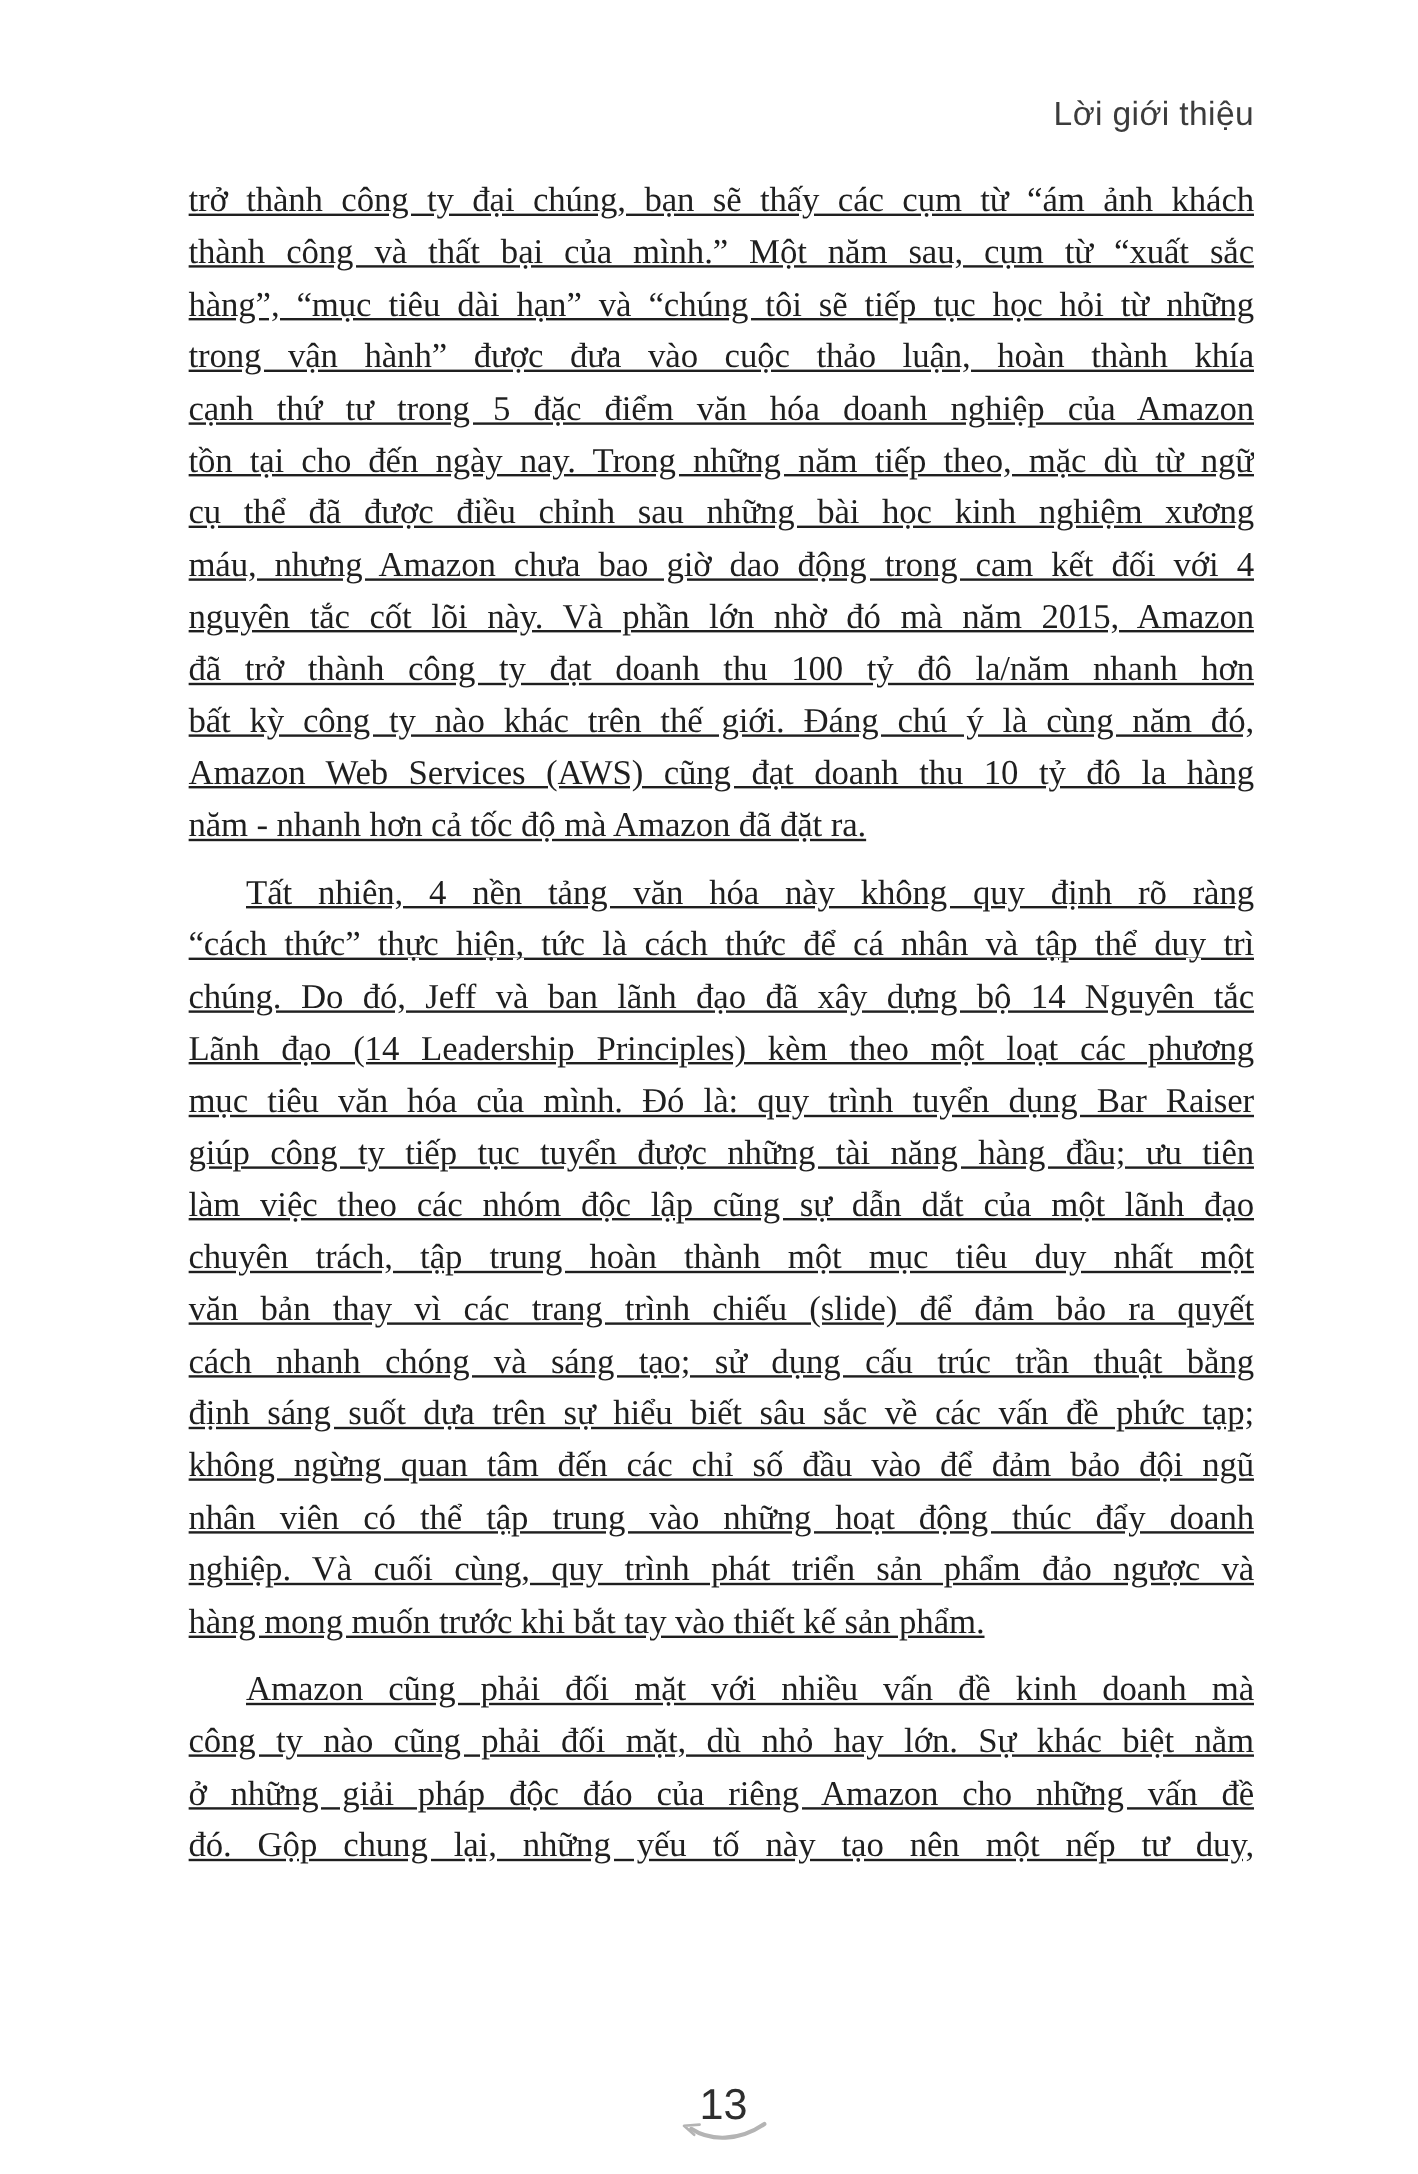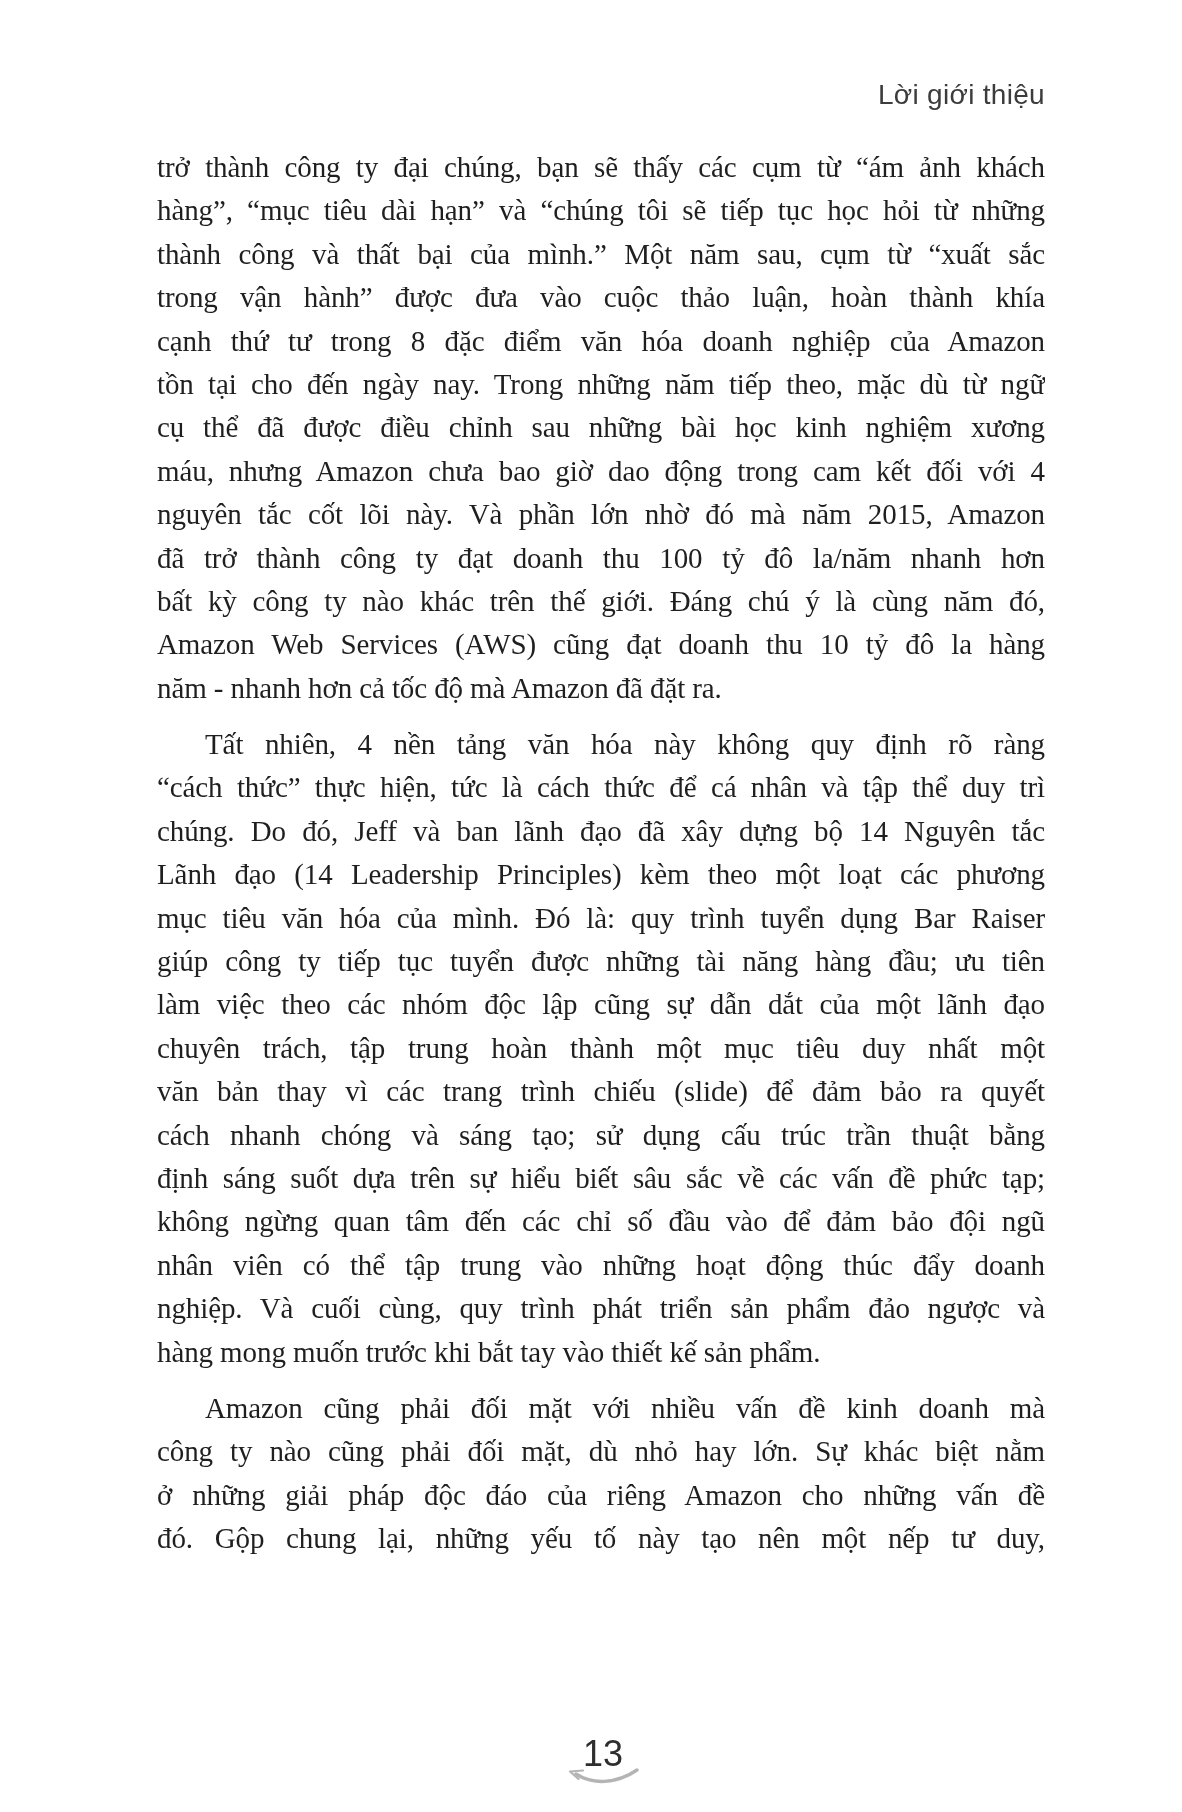--- a/index.html
+++ b/index.html
@@ -31,20 +31,21 @@
     color: var(--body-color, #1f1f1f);
     letter-spacing: -0.1px;
   }
   .para { margin: 0 0 13px 0; }
   .para:last-child { margin-bottom: 0; }
   .line {
     height: 43.4px;
     overflow: hidden;
     text-align: justify;
     text-align-last: justify;
+    text-decoration: underline;
   }
   .line.last-left { text-align-last: left; }
   .para.indent .line:first-child { text-indent: 48px; margin-top: 13px; }
   .page-footer {
     position: absolute;
     left: 561px; top: 1736px; width: 84px;
     text-align: center;
   }
   .page-number {
     font-family: "Liberation Sans", "DejaVu Sans", sans-serif;
@@ -56,24 +57,24 @@
 </head>
 <body>
 
 <div class="page">
 
   <div class="running-header">Lời giới thiệu</div>
 
   <div class="body-text">
       <div class="para">
         <div class="line">trở thành công ty đại chúng, bạn sẽ thấy các cụm từ “ám ảnh khách</div>
+        <div class="line">thành công và thất bại của mình.” Một năm sau, cụm từ “xuất sắc</div>
         <div class="line">hàng”, “mục tiêu dài hạn” và “chúng tôi sẽ tiếp tục học hỏi từ những</div>
-        <div class="line">thành công và thất bại của mình.” Một năm sau, cụm từ “xuất sắc</div>
         <div class="line">trong vận hành” được đưa vào cuộc thảo luận, hoàn thành khía</div>
-        <div class="line">cạnh thứ tư trong 8 đặc điểm văn hóa doanh nghiệp của Amazon</div>
+        <div class="line">cạnh thứ tư trong 5 đặc điểm văn hóa doanh nghiệp của Amazon</div>
         <div class="line">tồn tại cho đến ngày nay. Trong những năm tiếp theo, mặc dù từ ngữ</div>
         <div class="line">cụ thể đã được điều chỉnh sau những bài học kinh nghiệm xương</div>
         <div class="line">máu, nhưng Amazon chưa bao giờ dao động trong cam kết đối với 4</div>
         <div class="line">nguyên tắc cốt lõi này. Và phần lớn nhờ đó mà năm 2015, Amazon</div>
         <div class="line">đã trở thành công ty đạt doanh thu 100 tỷ đô la/năm nhanh hơn</div>
         <div class="line">bất kỳ công ty nào khác trên thế giới. Đáng chú ý là cùng năm đó,</div>
         <div class="line">Amazon Web Services (AWS) cũng đạt doanh thu 10 tỷ đô la hàng</div>
         <div class="line last-left">năm - nhanh hơn cả tốc độ mà Amazon đã đặt ra.</div>
       </div>
       <div class="para indent">

